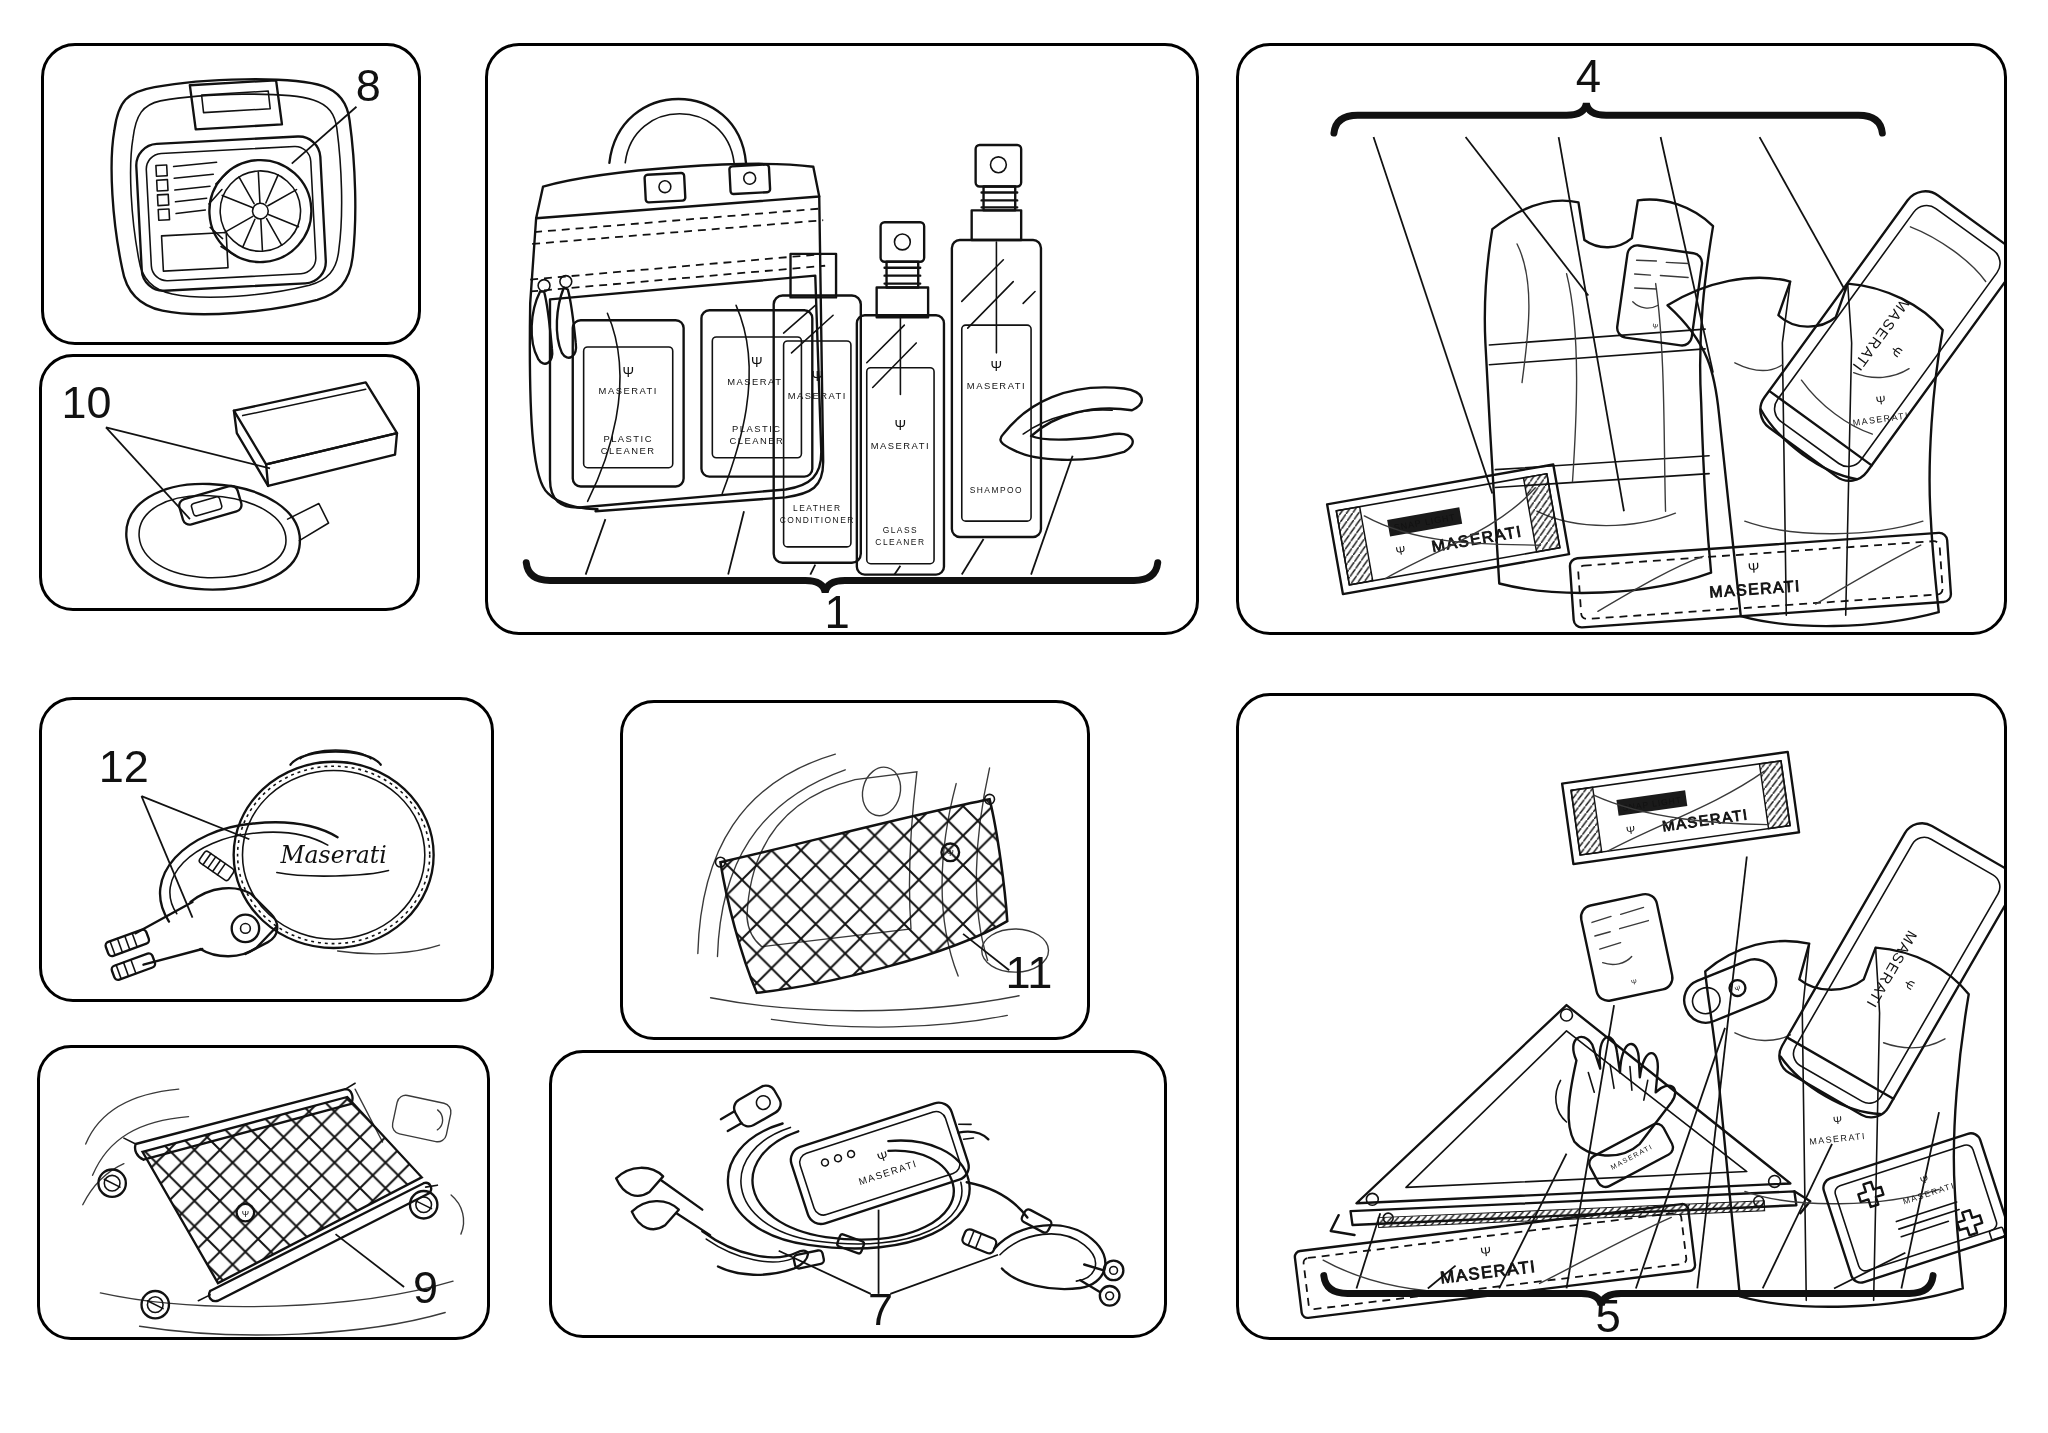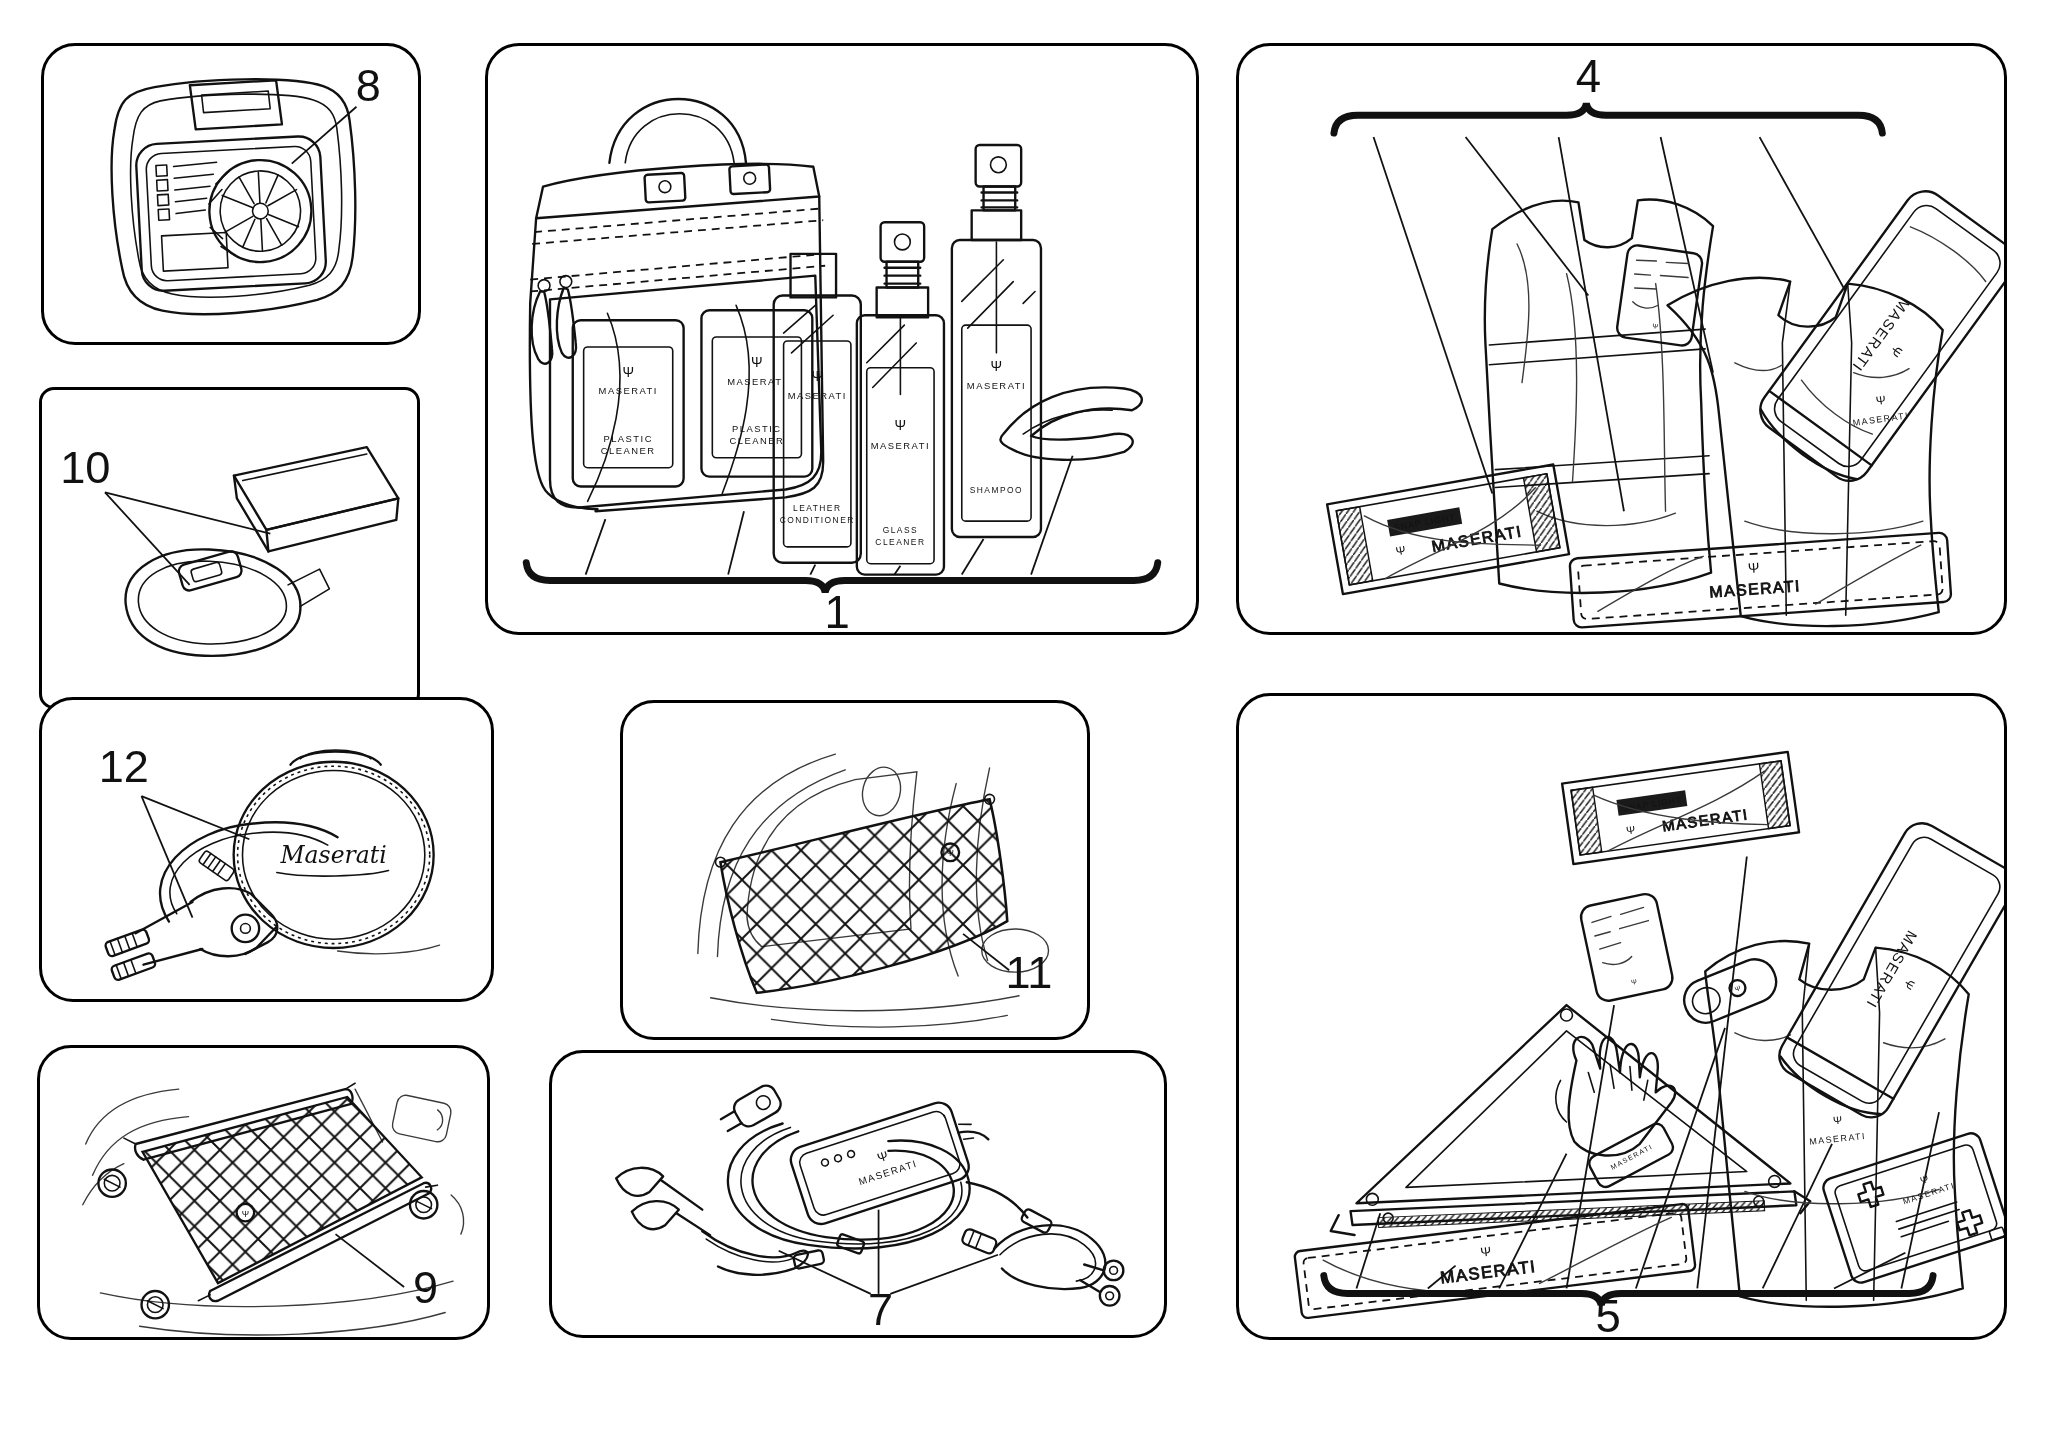--- a/index.html
+++ b/index.html
@@ -48,21 +48,21 @@
             <path d="M134,120 L178,118 M134,132 L174,130 M134,144 L170,142 M134,156 L166,154 M134,168 L164,166"></path>
             <rect x="118" y="190" width="66" height="36"></rect>
           </g>
         </g>
       </g>
       <line class="lead" x1="318" y1="62" x2="252" y2="120"></line>
       <text class="num" x="330" y="56" text-anchor="middle">8</text>
     </svg>
   </div>
 
-  <div class="panel" style="left:39px;top:387px;width:381px;height:322px;border-radius:15px;">
+  <div class="panel" style="left:39px;top:354px;width:381px;height:257px;">
     <svg viewBox="0 0 381 257">
       <g>
         <path class="ln" d="M195,55 L330,26 L362,78 L228,110 Z"></path>
         <path class="ln" d="M228,110 L362,78 L360,100 L230,132 Z"></path>
         <path class="ln" d="M195,55 L198,78 L230,132"></path>
         <path class="thin" d="M204,60 L330,33"></path>
       </g>
       <g>
         <path class="ln" d="M85,185 C82,150 120,128 170,130 C225,132 268,158 262,195 C258,222 215,240 165,238 C115,236 88,215 85,185 Z"></path>
         <path class="thin" d="M98,184 C96,158 126,140 170,142 C216,144 252,164 248,192 C244,213 210,227 168,226 C126,224 100,207 98,184"></path>

